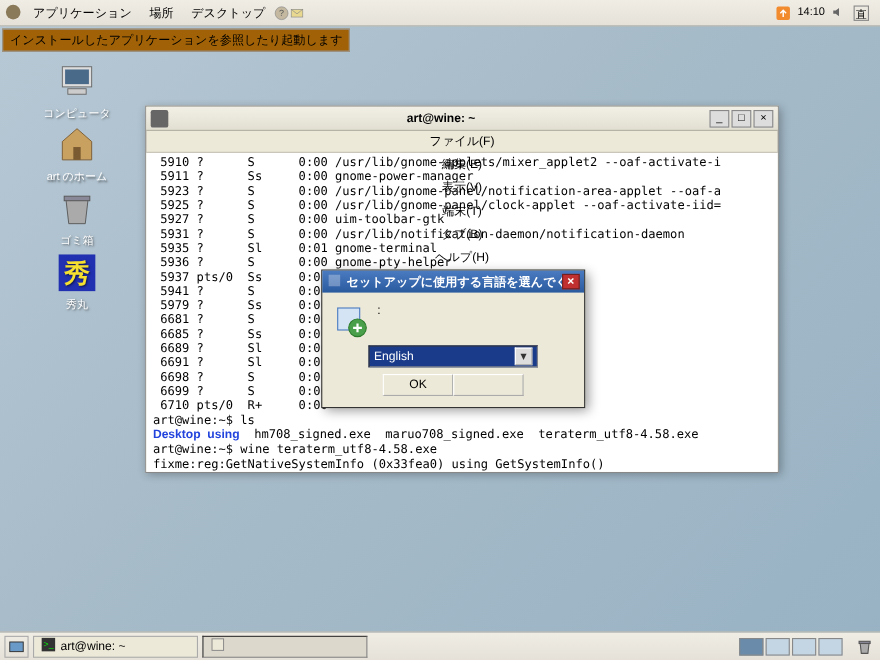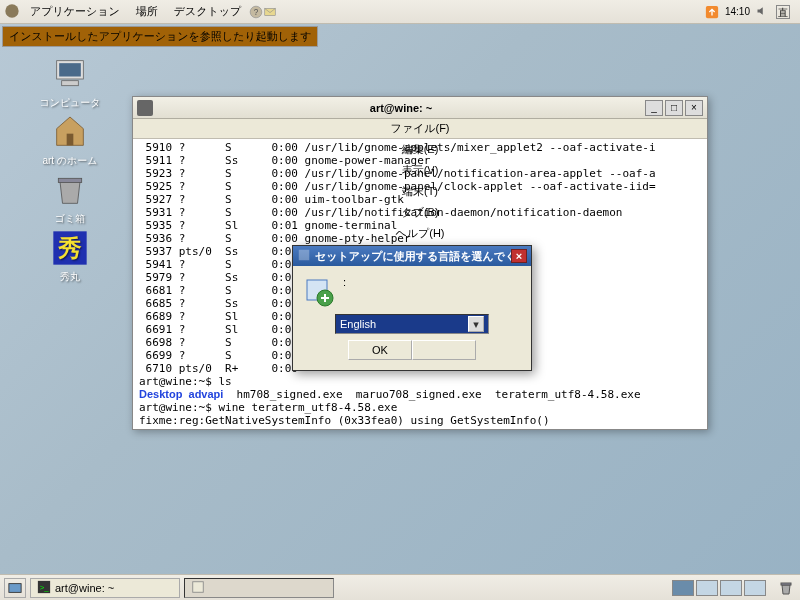--- a/index.html
+++ b/index.html
@@ -164,21 +164,21 @@
  5941 ?      S      0:00
  5979 ?      Ss     0:00
  6681 ?      S      0:00
  6685 ?      Ss     0:00
  6689 ?      Sl     0:00
  6691 ?      Sl     0:00
  6698 ?      S      0:00
  6699 ?      S      0:00
  6710 pts/0  R+     0:00
 art@wine:~$ ls
-<span class="term-blue">Desktop  advapi</span>  hm708_signed.exe  maruo708_signed.exe  teraterm_utf8-4.58.exe
+<span class="term-blue">Desktop  using</span>  hm708_signed.exe  maruo708_signed.exe  teraterm_utf8-4.58.exe
 art@wine:~$ wine teraterm_utf8-4.58.exe
 fixme:reg:GetNativeSystemInfo (0x33fea0) using GetSystemInfo()
 fixme:advapi:CheckTokenMembership ((nil) 0x125e10 0x33fe18) stub!
 []</div>
 </div>
 
 <div class="wine-dialog">
   <div class="wine-titlebar">
     <span style="margin-right:4px">
       <svg viewBox="0 0 16 16" width="14" height="14">

